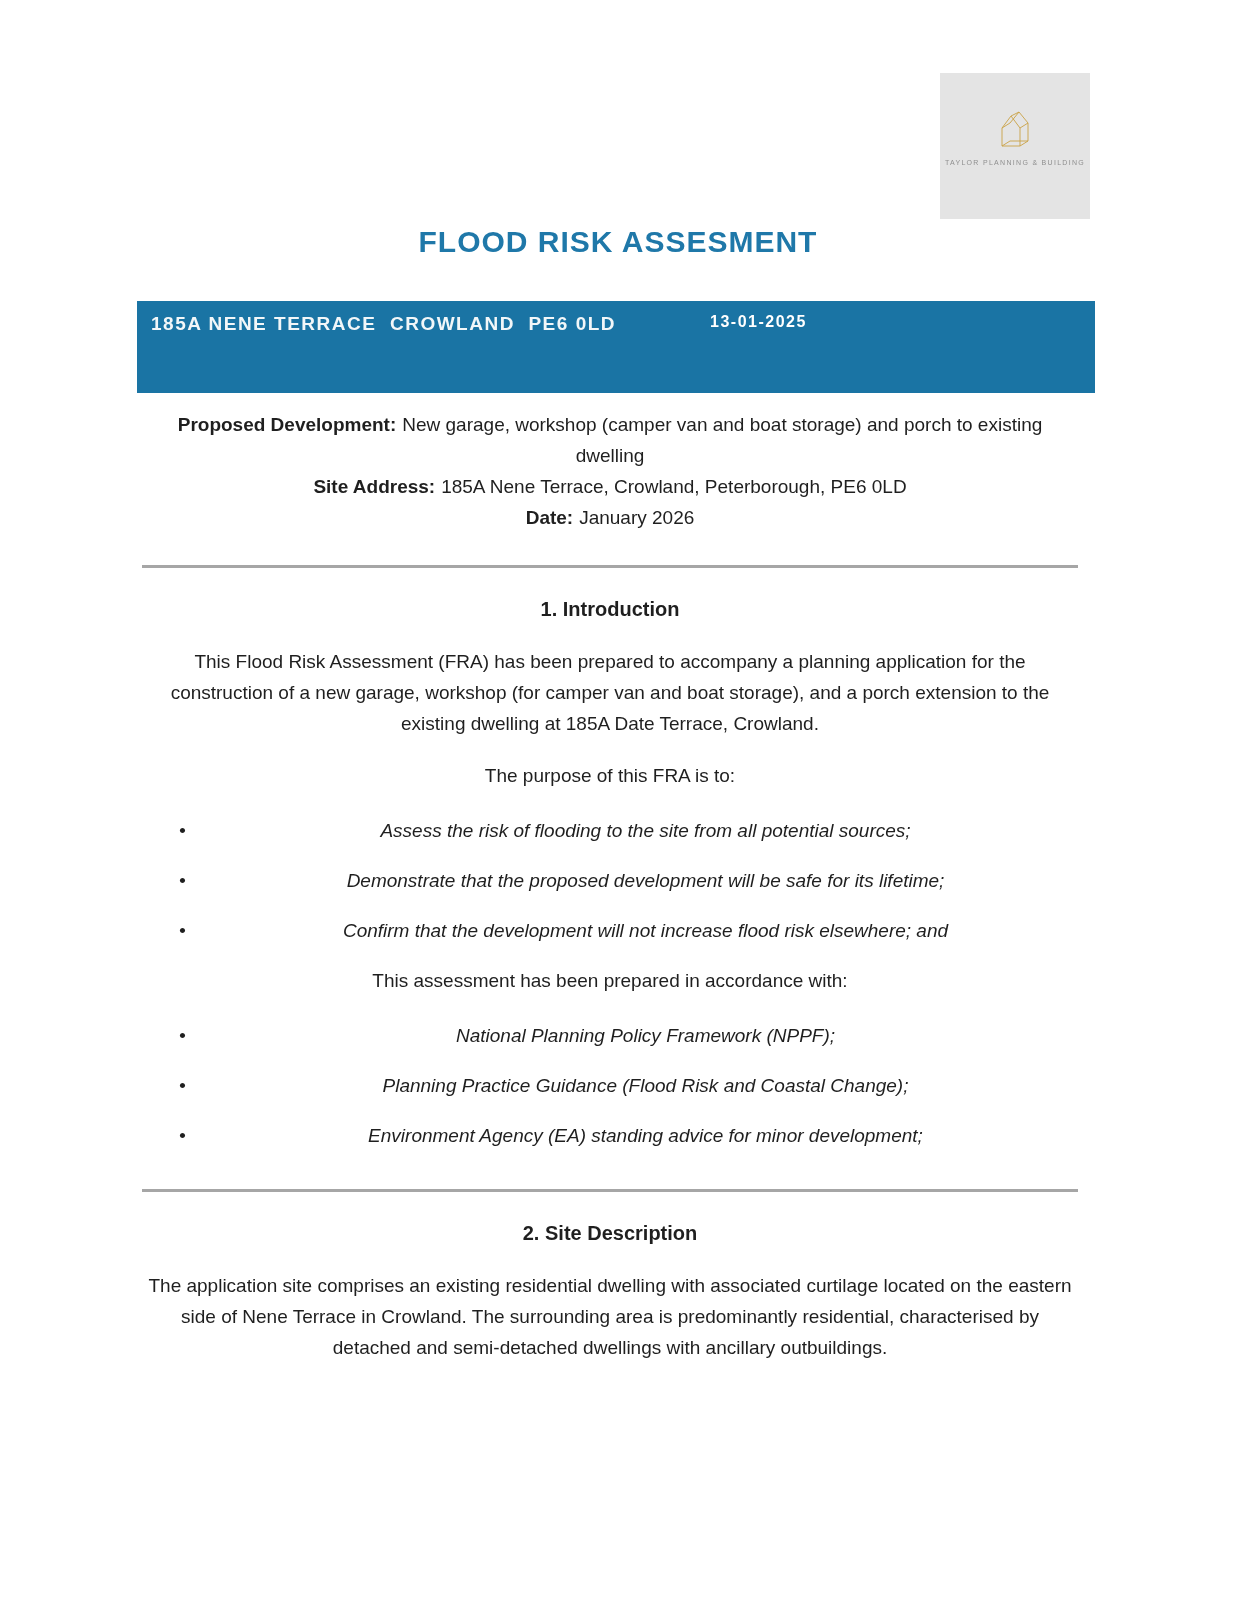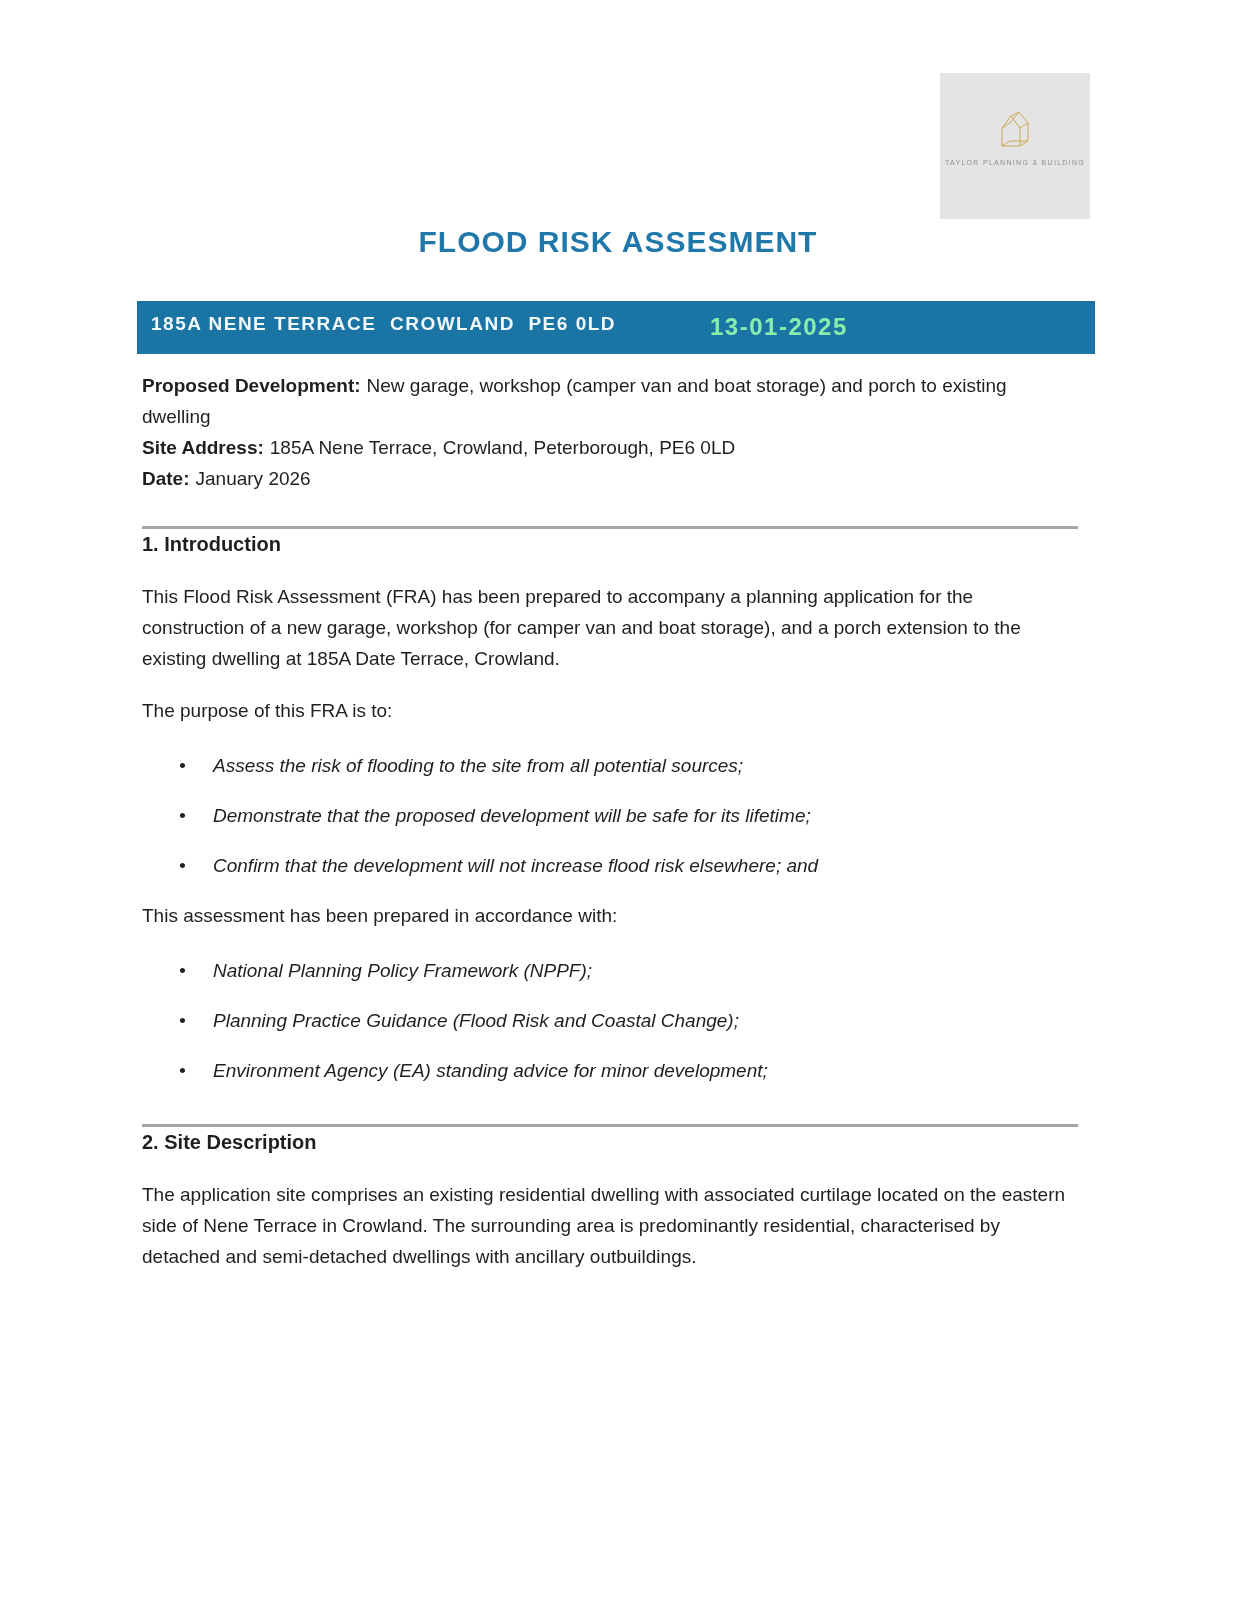--- a/index.html
+++ b/index.html
@@ -47,63 +47,65 @@
     color: #1f78a9;
     white-space: nowrap;
   }
 
   
   .banner {
     position: relative;
     margin-left: 137px;
     margin-top: 33px;
     width: 958px;
-    height: 53px;
+    height: 92px;
     background: #1a74a4;
   }
   .banner-address {
     position: absolute;
     left: 14px;
     top: 12px;
     color: #f2f7f9;
     font-weight: bold;
     font-size: 19px;
     letter-spacing: 1.5px;
     white-space: pre-wrap;
   }
   .banner-date {
     position: absolute;
     left: 573px;
     top: 12px;
-    color: #86efac;
+    color: #ffffff;
     font-weight: bold;
-    font-size: 24px;
+    font-size: 16px;
     letter-spacing: 1.5px;
     white-space: nowrap;
   }
 
   
   .content {
     margin: 0 158px 0 142px; 
     font-size: 19px;
     line-height: 31px;
+    text-align: center;
   }
 
   .details { margin-top: 16px; }
   .detail-line strong { font-weight: bold; }
   .detail-line .val { margin-left: 6px; }
 
   .divider {
     margin-top: 32px;
     height: 3px;
     background: #a6a6a6;
   }
   .divider.second { margin-top: 38px; }
 
   .section-heading {
+    margin-top: 26px;
     font-size: 20px;
     font-weight: bold;
   }
   .para { margin-top: 21px; }
 
   ul.doc-list {
     list-style: none;
     margin-top: 24px;
   }
   ul.doc-list li {

